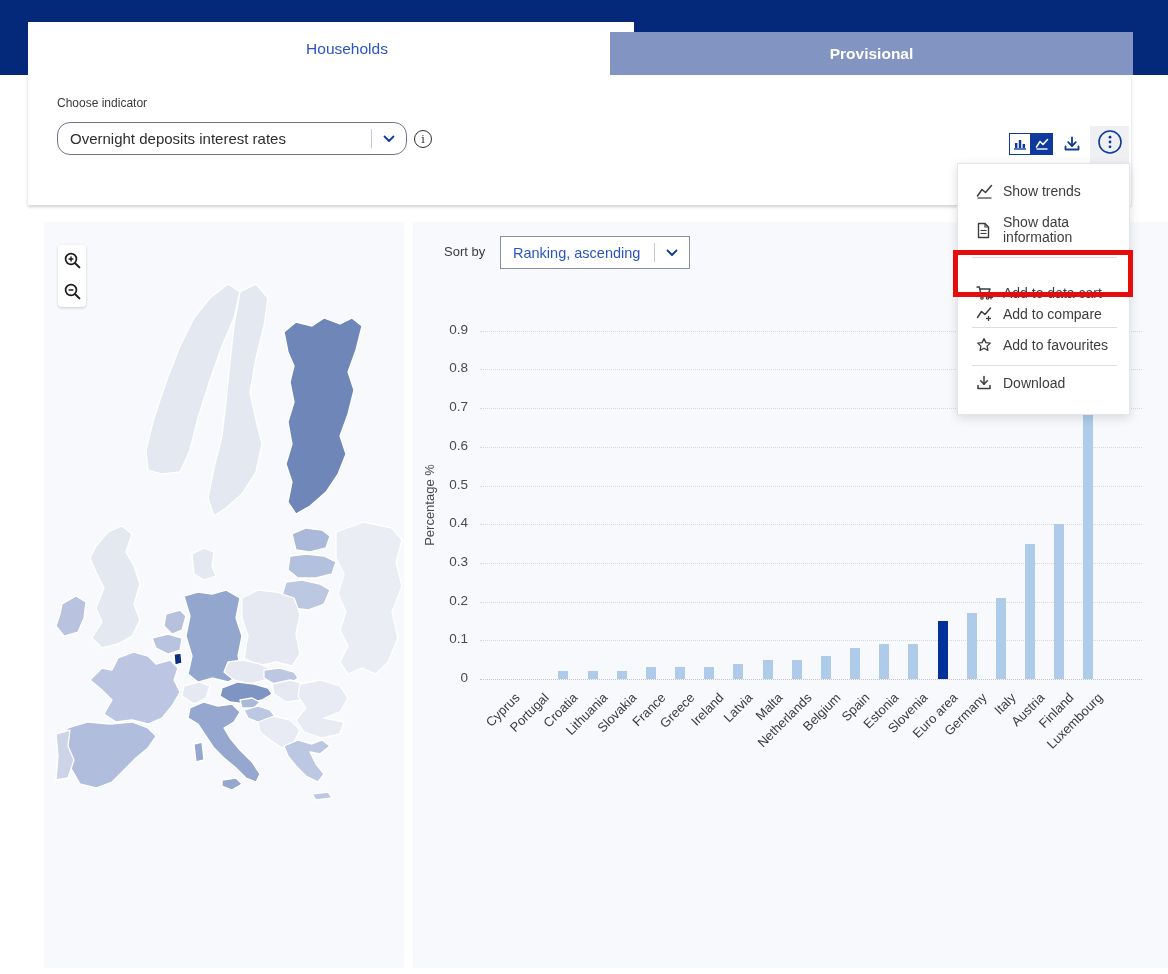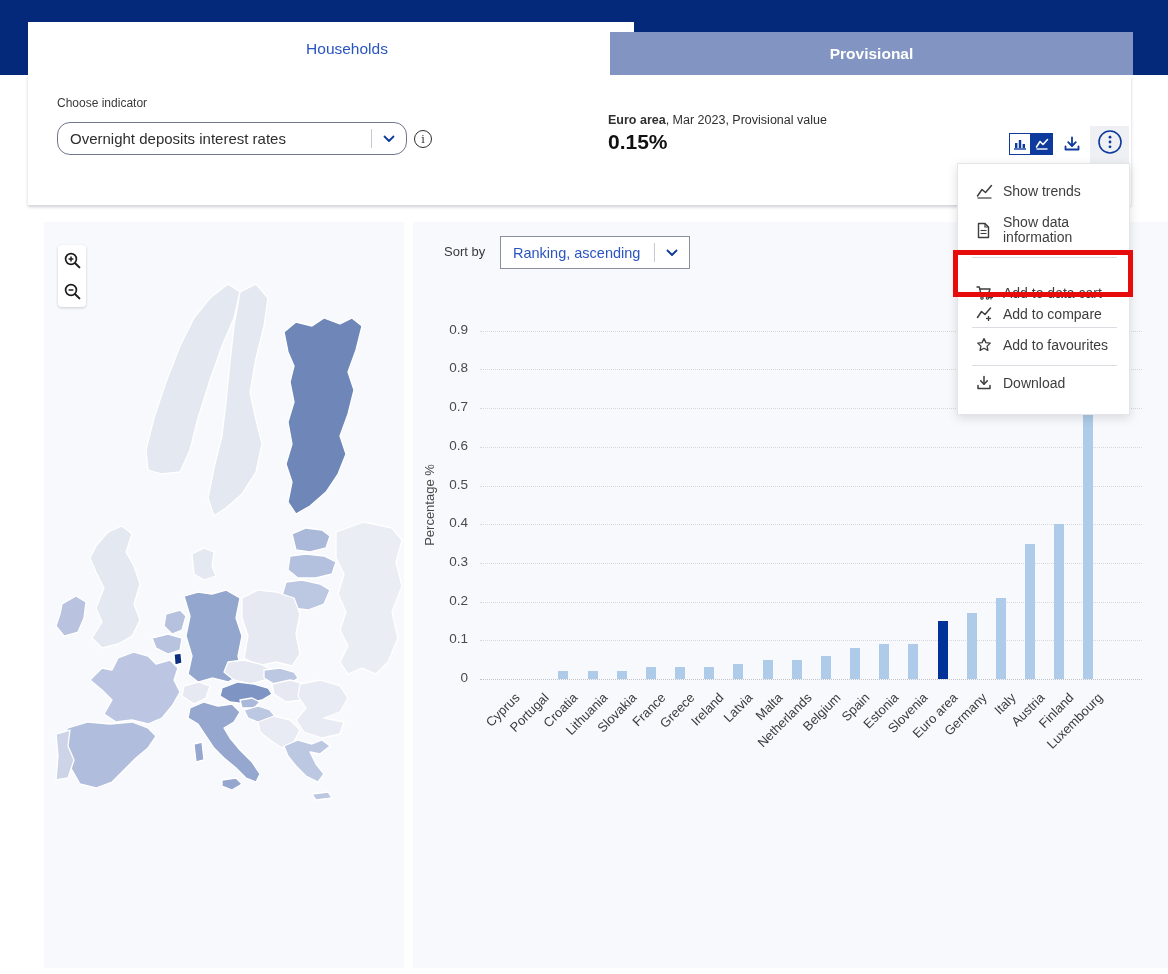--- a/index.html
+++ b/index.html
@@ -99,26 +99,20 @@
     <span class="val">Overnight deposits interest rates</span>
     <span class="vsep"></span>
     <span class="chev">
       <svg width="12" height="8" viewBox="0 0 12 8">
           <polyline points="1.5,1.5 6,6 10.5,1.5" fill="none" stroke="#0d3a9c" stroke-width="1.8" stroke-linecap="round" stroke-linejoin="round"></polyline>
         </svg>
     </span>
   </div>
   <div class="abs" id="info-btn">i</div>
 
-  <div class="abs" id="reading">
-    <div class="l1">
-      <b>Euro area</b><span>, Mar 2023, Provisional value</span>
-    </div>
-    <div class="l2">0.15%</div>
-  </div>
 
   <div class="abs" id="view-toggle">
     <div class="tool-btn" id="btn-barview">
       <svg width="14" height="14" viewBox="0 0 14 14">
         <rect x="2" y="6" width="2.4" height="5" fill="#0d3a9c"></rect>
         <rect x="5.8" y="3" width="2.4" height="8" fill="#0d3a9c"></rect>
         <rect x="9.6" y="7" width="2.4" height="4" fill="#0d3a9c"></rect>
         <line x1="1" y1="12" x2="13" y2="12" stroke="#0d3a9c" stroke-width="1.4"></line>
       </svg>
     </div>

